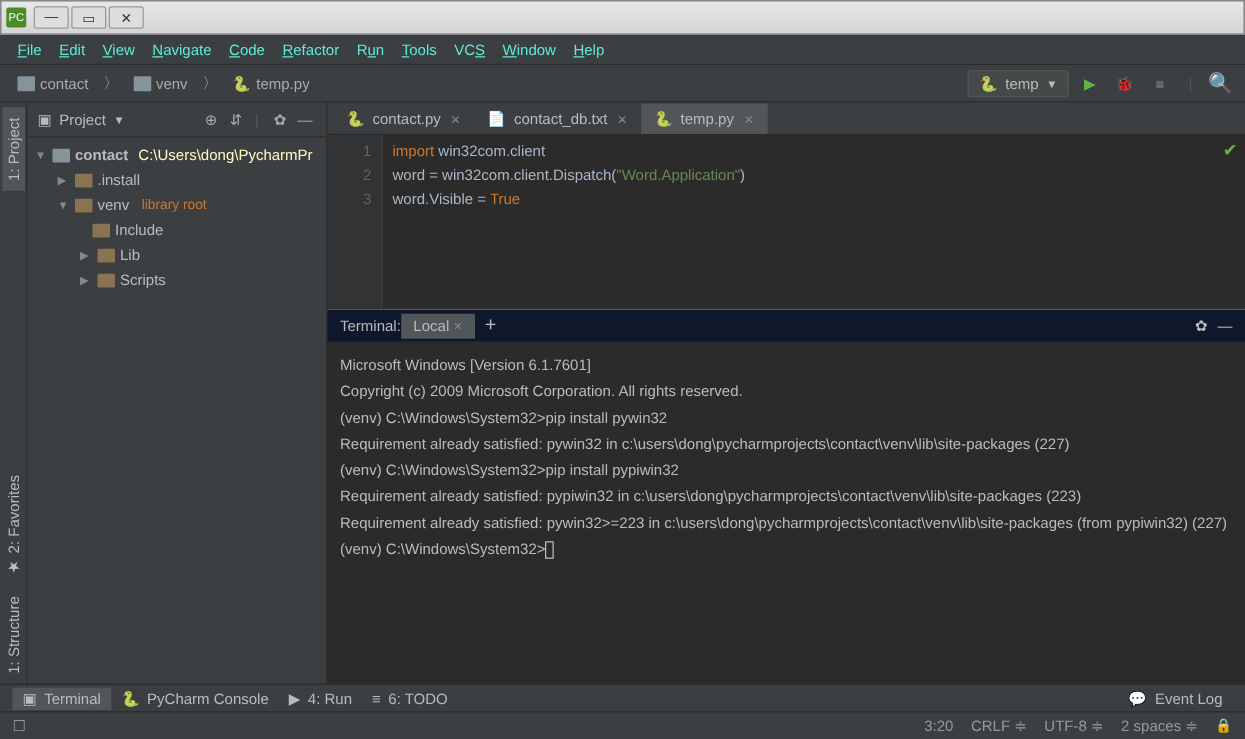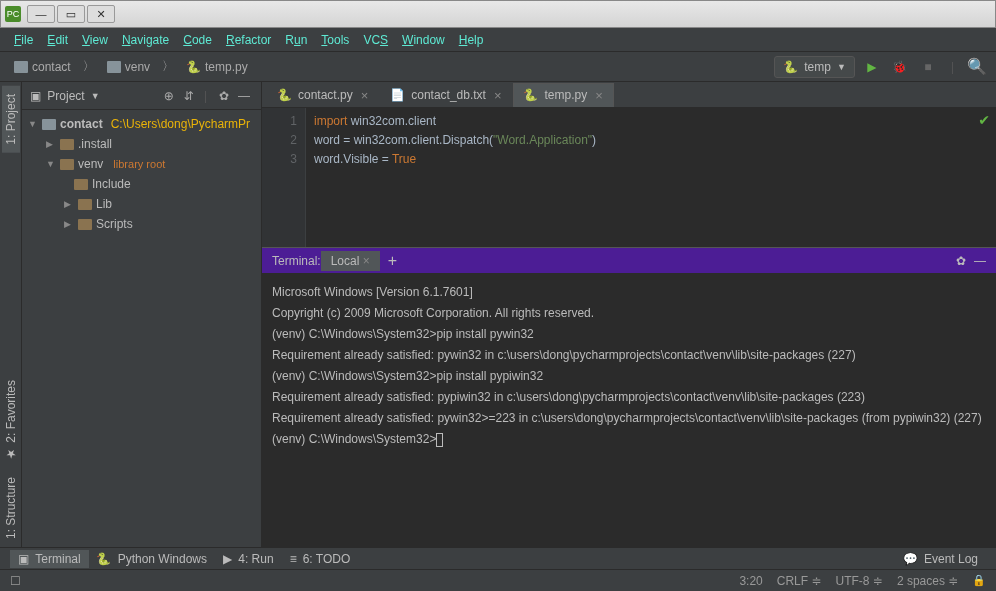--- a/index.html
+++ b/index.html
@@ -25,38 +25,38 @@
 .leftgutter .vtab{writing-mode:vertical-lr;transform:rotate(180deg);padding:8px 2px;font-size:11px;color:#bbb;cursor:pointer;display:flex;align-items:center;gap:4px}
 .projectpane{width:240px;background:#3c3f41;border-right:1px solid #2b2b2b;display:flex;flex-direction:column}
 .projectpane-hdr{height:28px;display:flex;align-items:center;padding:0 8px;border-bottom:1px solid #2b2b2b}
 .projectpane-hdr .label{display:flex;align-items:center;gap:6px;color:#bbb;flex:1;cursor:pointer}
 .projectpane-hdr .hbtn{width:18px;height:18px;display:flex;align-items:center;justify-content:center;color:#aaa;cursor:pointer;margin-left:2px}
 .tree{padding:4px 0;font-size:12px;overflow:hidden}
 .tree-row{display:flex;align-items:center;height:20px;padding-left:6px;gap:4px;color:#bbb;cursor:pointer;white-space:nowrap}
 .tree-row .arrow{width:10px;color:#888;font-size:9px}
 .tree-row .foldericon{width:14px;height:11px;background:#87939a;border-radius:1px;flex-shrink:0}
 .tree-row .foldericon.brown{background:#8a7350}
-.tree-row .path{color:#eab308;margin-left:4px}
+.tree-row .path{color:#fef9c3;margin-left:4px}
 .tree-row .libroot{color:#cc7832;margin-left:6px;font-size:11px}
 .editorzone{flex:1;display:flex;flex-direction:column;background:#2b2b2b;min-width:0}
 .tabs{height:26px;display:flex;align-items:flex-end;background:#3c3f41;border-bottom:1px solid #2b2b2b;padding-left:4px}
 .tab{height:24px;padding:0 10px;display:flex;align-items:center;gap:6px;background:#3c3f41;color:#bbb;border:1px solid transparent;cursor:pointer;font-size:12px}
 .tab.active{background:#515658;border:1px solid #555;border-bottom:1px solid #515658}
 .tab .close{color:#888;font-size:13px;margin-left:2px}
 .editor{display:flex;flex:1;font-family:Consolas,monospace;font-size:13px;position:relative;min-height:0}
 .gutter{width:44px;background:#313335;color:#606366;text-align:right;padding:4px 8px 0 0;border-right:1px solid #3c3f41}
 .gutter div{height:19px;line-height:19px}
 .code{flex:1;padding:4px 8px;color:#a9b7c6;position:relative}
 .code .line{height:19px;line-height:19px;white-space:pre}
 .kw{color:#cc7832}
 .str{color:#6a8759}
 .val{color:#cc7832}
 .checkmark{position:absolute;top:4px;right:6px;color:#62b543;font-size:14px}
 .terminalpane{background:#2b2b2b;border-top:1px solid #555;display:flex;flex-direction:column}
-.terminal-hdr{height:26px;display:flex;align-items:center;padding:0 10px;background:#4c1d95;border-bottom:1px solid #2b2b2b}
+.terminal-hdr{height:26px;display:flex;align-items:center;padding:0 10px;background:#0f172a;border-bottom:1px solid #2b2b2b}
 .terminal-hdr .ttab{padding:3px 10px;color:#bbb;cursor:pointer}
 .terminal-hdr .ttab.active{background:#515658}
 .terminal-hdr .plus{margin-left:8px;color:#bbb;cursor:pointer;font-size:16px}
 .terminal-hdr .right{margin-left:auto;display:flex;gap:8px}
 .terminal-body{flex:1;padding:8px 10px;font-family:Consolas,monospace;font-size:12px;color:#bbb;line-height:21px;overflow:hidden}
 .terminal-body .tline{white-space:pre}
 .cursor{display:inline-block;width:7px;height:14px;border:1px solid #bbb;vertical-align:middle}
 .bottombar{position:absolute;bottom:22px;left:0;right:0;height:22px;background:#3c3f41;display:flex;align-items:center;padding:0 10px;border-top:1px solid #2b2b2b}
 .bottombar .btab{padding:2px 8px;color:#bbb;cursor:pointer;display:flex;align-items:center;gap:6px;font-size:12px}
 .bottombar .btab.active{background:#515658}
@@ -248,21 +248,21 @@
   </div>
 </div>
 
 <div class="bottombar">
   <div class="btab active">
       <span>▣</span>
       <span>Terminal</span>
     </div>
   <div class="btab">
       <span>🐍</span>
-      <span>Python Windows</span>
+      <span>PyCharm Console</span>
     </div>
   <div class="btab">
       <span>▶</span>
       <span>4: Run</span>
     </div>
   <div class="btab">
       <span>≡</span>
       <span>6: TODO</span>
     </div>
   <div class="right">

